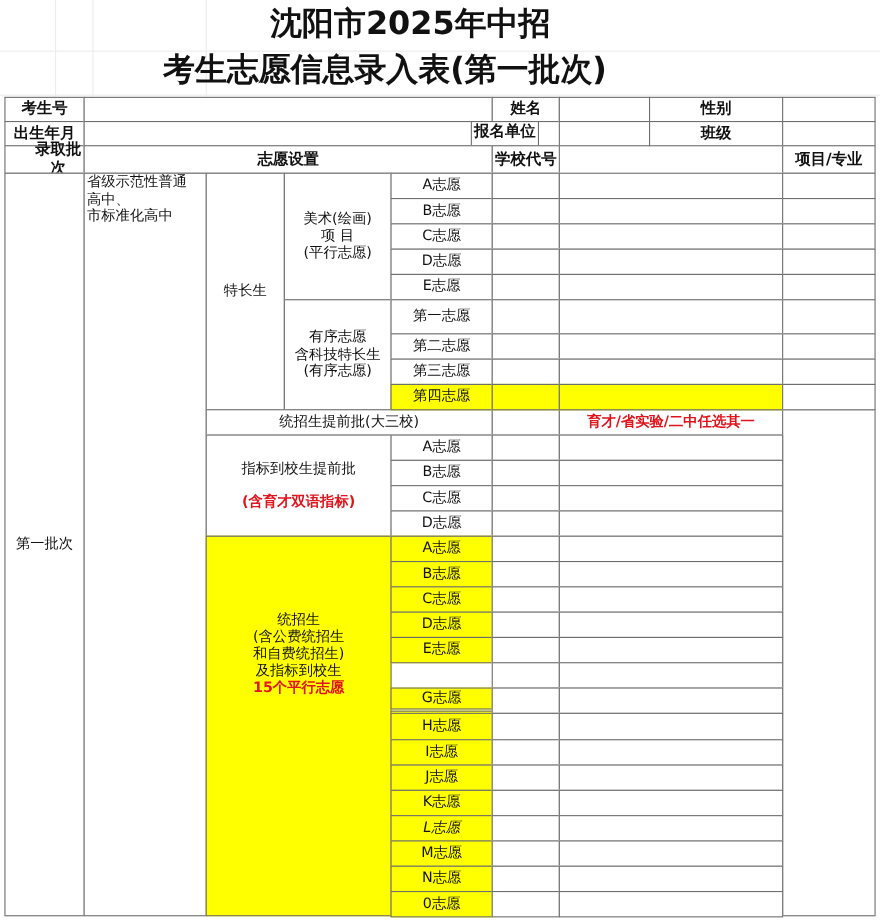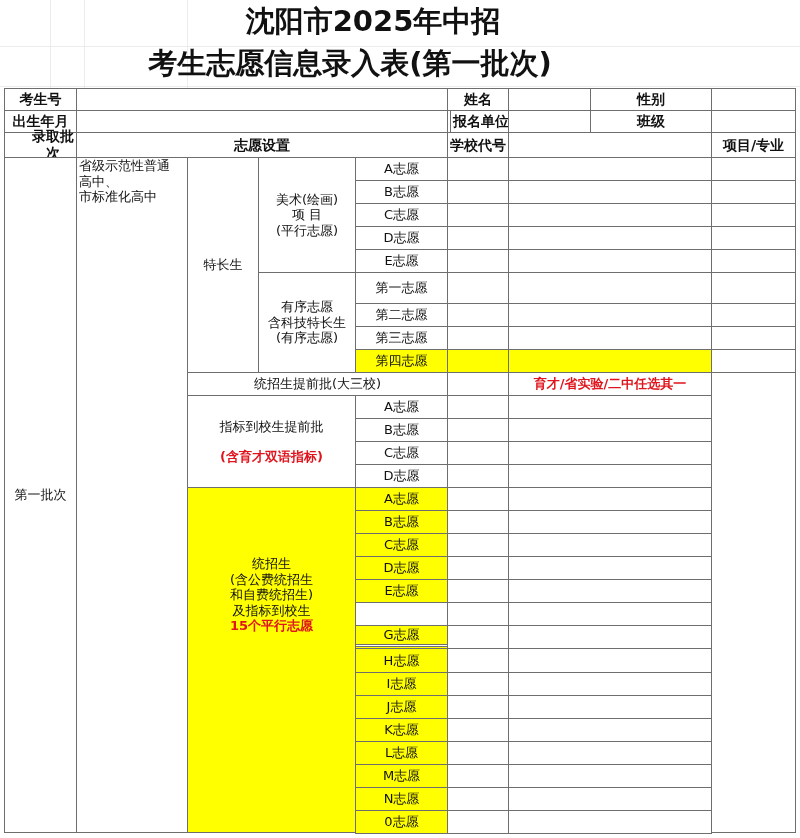--- a/index.html
+++ b/index.html
@@ -32,21 +32,21 @@
 
 <div class="cell hdr" style="left:4px;top:88px;width:73px;height:23px;">考生号</div>
 <div class="cell" style="left:76px;top:88px;width:372px;height:23px;"></div>
 <div class="cell hdr" style="left:447px;top:88px;width:62px;height:23px;">姓名</div>
 <div class="cell" style="left:508px;top:88px;width:83px;height:23px;"></div>
 <div class="cell hdr" style="left:590px;top:88px;width:122px;height:23px;">性别</div>
 <div class="cell" style="left:711px;top:88px;width:85px;height:23px;"></div>
 
 <div class="cell hdr" style="left:4px;top:110px;width:73px;height:23px;">出生年月</div>
 <div class="cell" style="left:76px;top:110px;width:372px;height:23px;"></div>
-<div class="cell hdr" style="left:450px;top:110px;width:62px;height:23px;">报名单位</div>
+<div class="cell hdr" style="left:428px;top:110px;width:62px;height:23px;font-family:Liberation Serif, serif;">报名单位</div>
 <div class="cell" style="left:508px;top:110px;width:83px;height:23px;"></div>
 <div class="cell hdr" style="left:590px;top:110px;width:122px;height:23px;">班级</div>
 <div class="cell" style="left:711px;top:110px;width:85px;height:23px;"></div>
 
 <div class="cell hdr" style="left:4px;top:132px;width:73px;height:26px;padding-left:25px;">录取批次</div>
 <div class="cell hdr" style="left:76px;top:132px;width:372px;height:26px;">志愿设置</div>
 <div class="cell hdr" style="left:447px;top:132px;width:62px;height:26px;">学校代号</div>
 <div class="cell hdr" style="left:508px;top:132px;width:204px;height:26px;margin-top:32px;">学校代号及名称</div>
 <div class="cell hdr" style="left:711px;top:132px;width:85px;height:26px;">项目/专业</div>
 
@@ -166,21 +166,21 @@
     <div class="cell " style="left:508px;top:648px;width:204px;height:25px;"></div>
     <div class="cell y" style="left:355px;top:672px;width:93px;height:24px;">I志愿</div>
     <div class="cell " style="left:447px;top:672px;width:62px;height:24px;"></div>
     <div class="cell " style="left:508px;top:672px;width:204px;height:24px;"></div>
     <div class="cell y" style="left:355px;top:695px;width:93px;height:24px;">J志愿</div>
     <div class="cell " style="left:447px;top:695px;width:62px;height:24px;"></div>
     <div class="cell " style="left:508px;top:695px;width:204px;height:24px;"></div>
     <div class="cell y" style="left:355px;top:718px;width:93px;height:24px;">K志愿</div>
     <div class="cell " style="left:447px;top:718px;width:62px;height:24px;"></div>
     <div class="cell " style="left:508px;top:718px;width:204px;height:24px;"></div>
-    <div class="cell y" style="left:355px;top:741px;width:93px;height:24px;">L志愿</div>
+    <div class="cell y" style="left:355px;top:741px;width:93px;height:24px;font-style:italic;">L志愿</div>
     <div class="cell " style="left:447px;top:741px;width:62px;height:24px;"></div>
     <div class="cell " style="left:508px;top:741px;width:204px;height:24px;"></div>
     <div class="cell y" style="left:355px;top:764px;width:93px;height:24px;">M志愿</div>
     <div class="cell " style="left:447px;top:764px;width:62px;height:24px;"></div>
     <div class="cell " style="left:508px;top:764px;width:204px;height:24px;"></div>
     <div class="cell y" style="left:355px;top:787px;width:93px;height:24px;">N志愿</div>
     <div class="cell " style="left:447px;top:787px;width:62px;height:24px;"></div>
     <div class="cell " style="left:508px;top:787px;width:204px;height:24px;"></div>
     <div class="cell y" style="left:355px;top:810px;width:93px;height:24px;">0志愿</div>
     <div class="cell " style="left:447px;top:810px;width:62px;height:24px;"></div>

